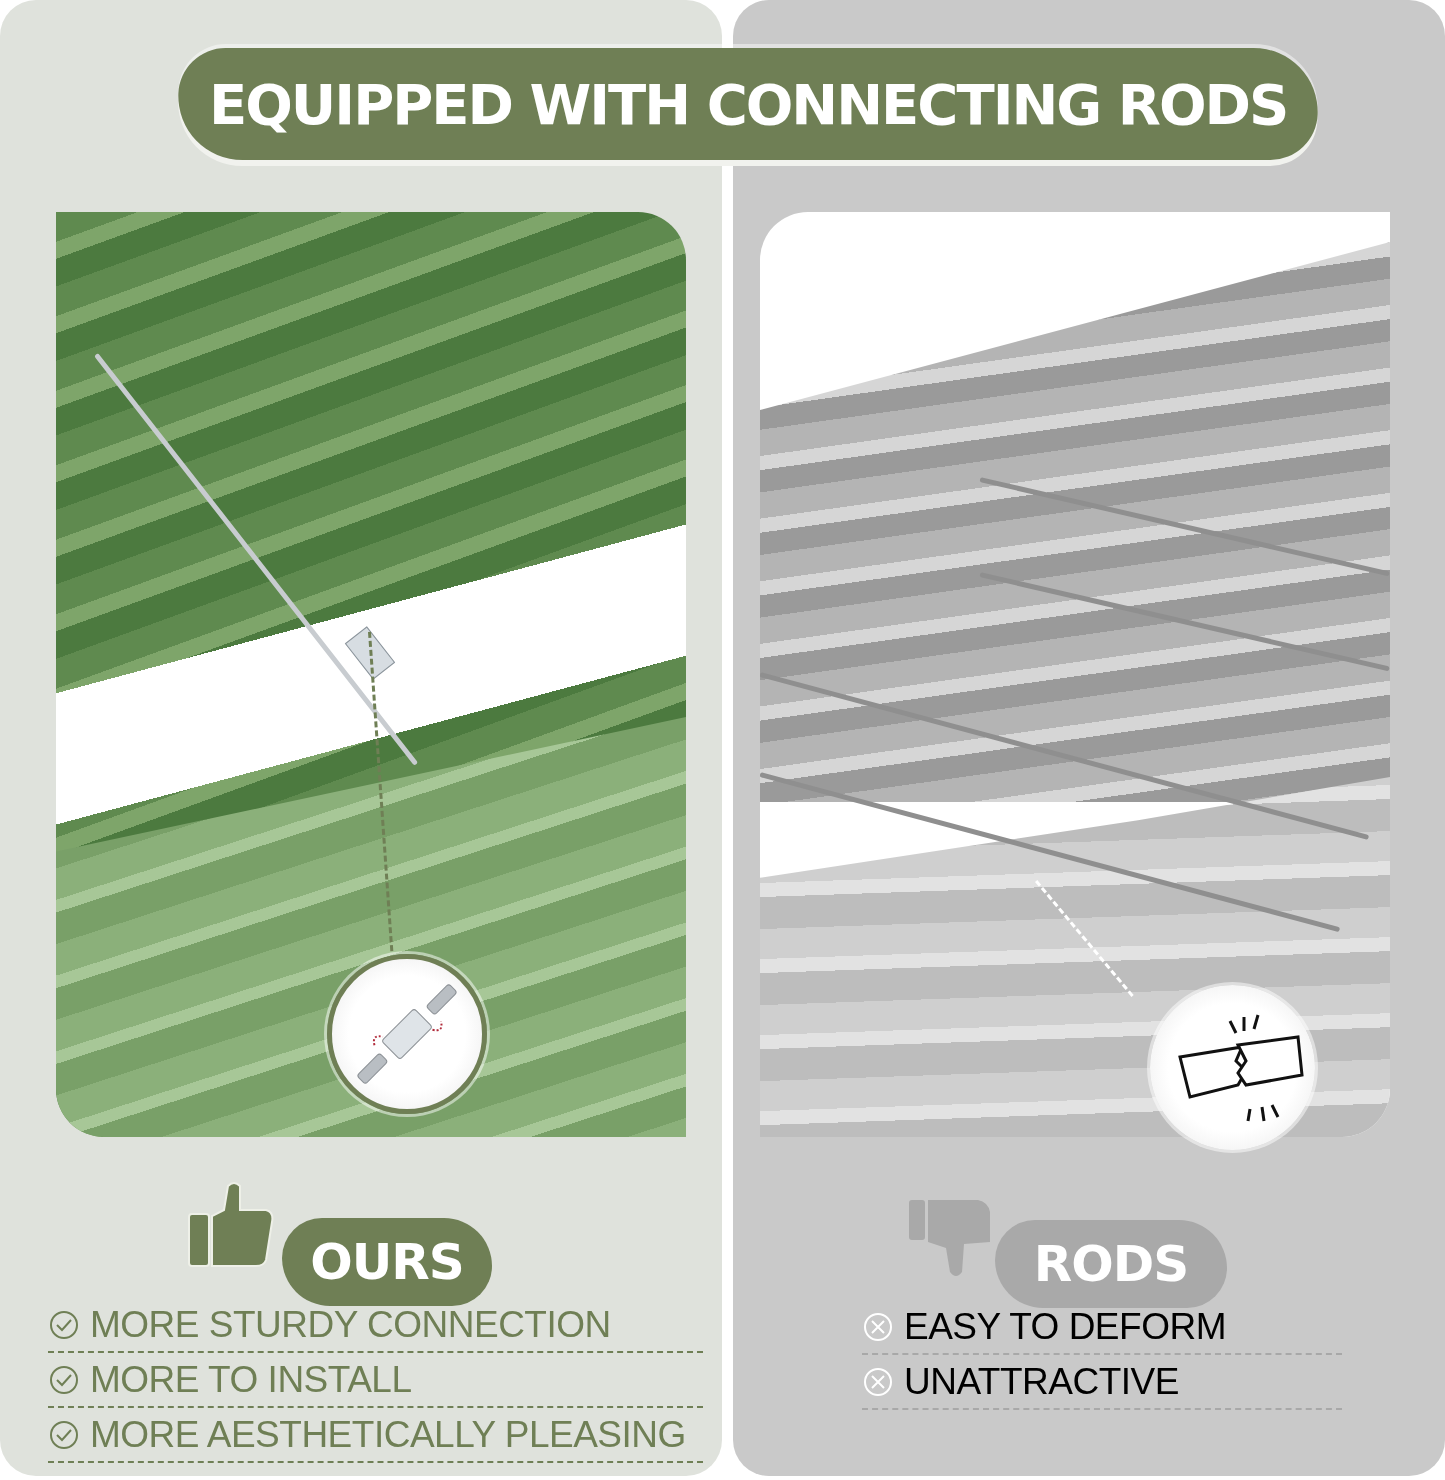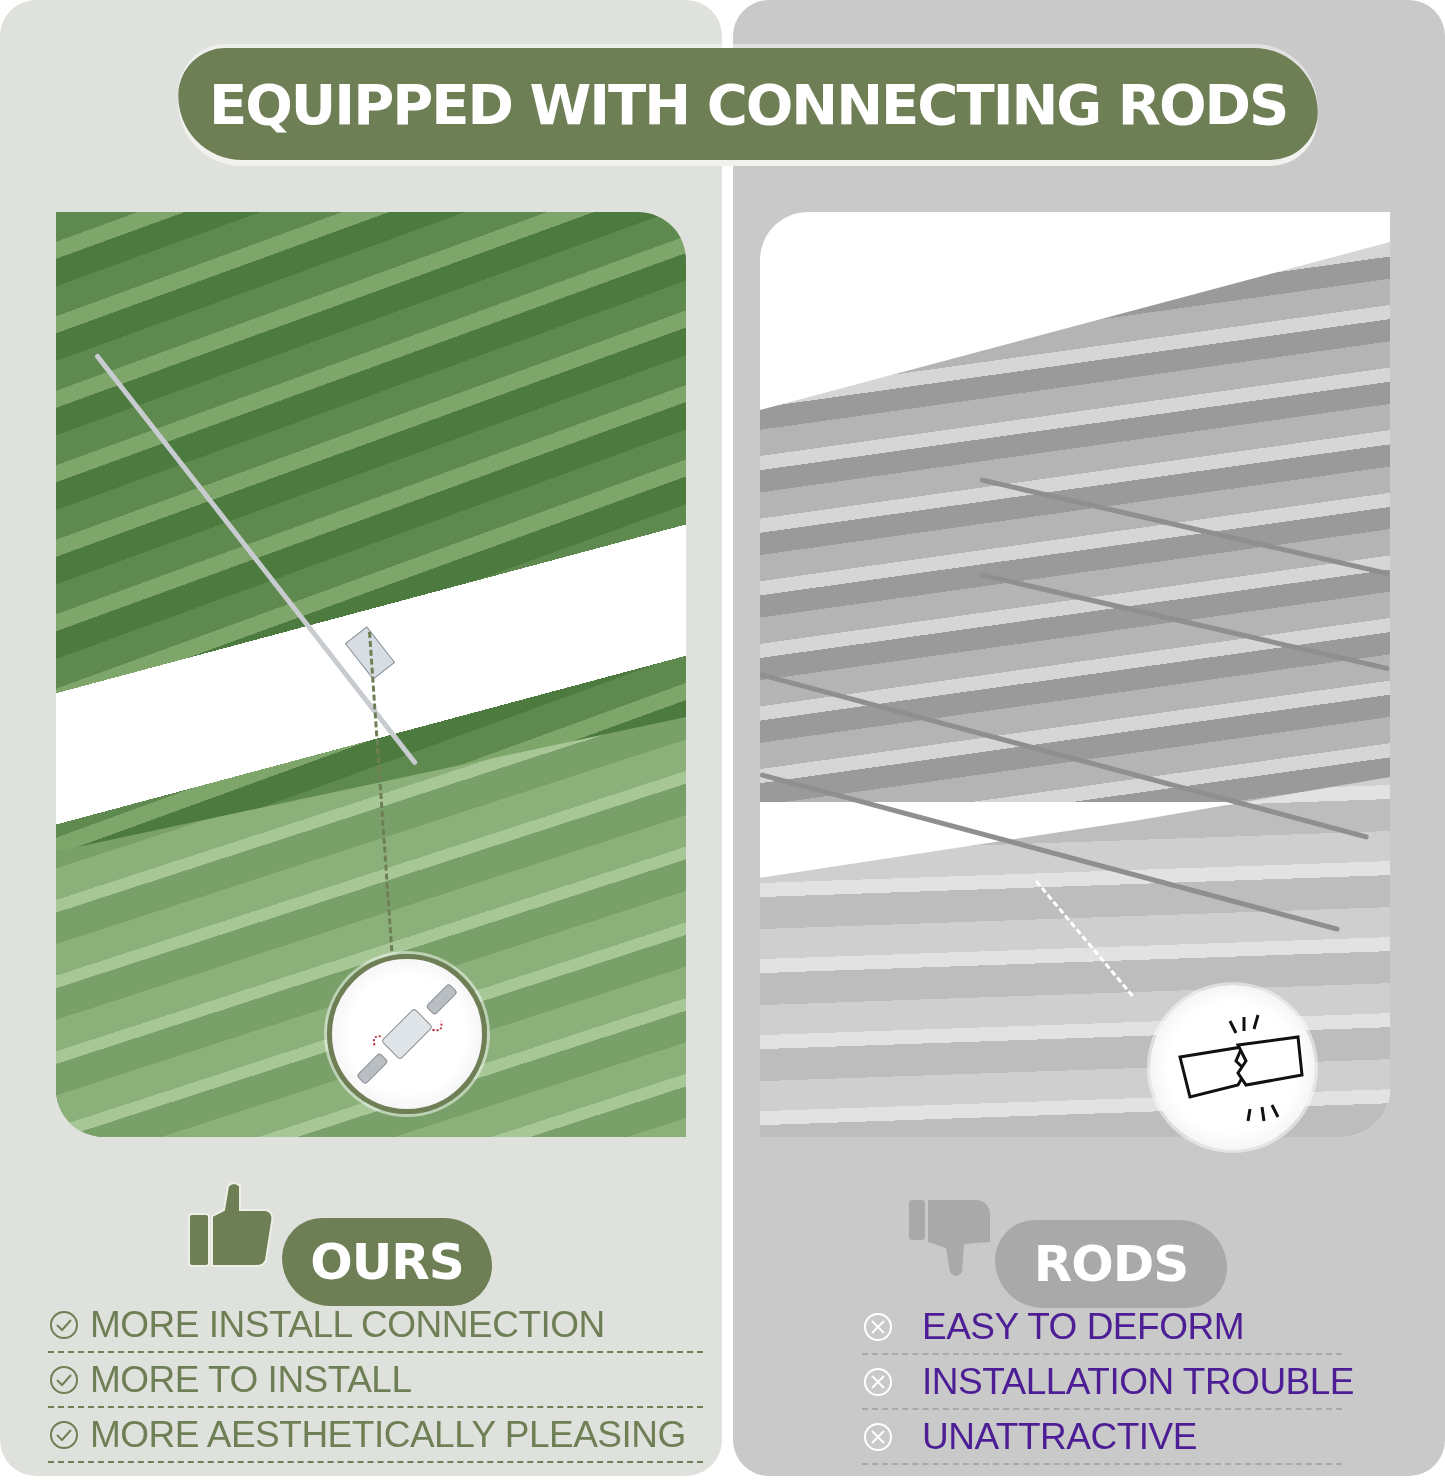--- a/index.html
+++ b/index.html
@@ -33,21 +33,21 @@
   .badge{position:absolute;height:88px;border-radius:40px 48px 40px 48px;display:flex;align-items:center;justify-content:center;margin-top:40px;}
   .badge-ours{left:282px;top:1178px;width:210px;background:#6f7f55;}
   .badge-other{left:995px;top:1180px;width:232px;background:#a9a9a9;}
   .badge-text{color:#fff;font-weight:bold;font-size:50px;letter-spacing:-1px;font-family:"DejaVu Sans",sans-serif;}
   .thumb{position:absolute;}
   .features{position:absolute;}
   .feat-left{left:48px;top:1298px;width:655px;}
   .feat-right{left:862px;top:1300px;width:480px;}
   .feat-row{display:flex;align-items:center;height:55px;border-bottom:2px dashed;box-sizing:border-box;}
   .feat-left .feat-row{border-color:#6f7f55;color:#6f7f55;}
-  .feat-right .feat-row{border-color:#a8a8a8;color:#4c1d95;gap:18px;}
+  .feat-right .feat-row{border-color:#a8a8a8;color:#000000;}
   .feat-icon{width:32px;height:32px;margin-right:10px;flex:none;}
   .feat-text{font-family:"Liberation Sans",sans-serif;font-size:37px;letter-spacing:-0.5px;line-height:1;white-space:nowrap;}
 </style>
 </head>
 <body>
 
 <div class="panel panel-left"></div>
 <div class="panel panel-right"></div>
 
 <div class="title-banner">
@@ -111,21 +111,21 @@
 <div class="badge badge-other">
   <span class="badge-text">RODS</span>
 </div>
 
 <div class="features feat-left">
   <div class="feat-row">
     <svg class="feat-icon" viewBox="0 0 32 32">
         <circle cx="16" cy="16" r="13" fill="none" stroke="#6f7f55" stroke-width="2"></circle>
         <path d="M9 16 l5 5 l9 -10" fill="none" stroke="#6f7f55" stroke-width="2"></path>
       </svg>
-    <span class="feat-text">MORE INSTALL CONNECTION</span>
+    <span class="feat-text">MORE STURDY CONNECTION</span>
   </div>
   <div class="feat-row">
     <svg class="feat-icon" viewBox="0 0 32 32">
         <circle cx="16" cy="16" r="13" fill="none" stroke="#6f7f55" stroke-width="2"></circle>
         <path d="M9 16 l5 5 l9 -10" fill="none" stroke="#6f7f55" stroke-width="2"></path>
       </svg>
     <span class="feat-text">MORE TO INSTALL</span>
   </div>
   <div class="feat-row">
     <svg class="feat-icon" viewBox="0 0 32 32">
@@ -142,22 +142,15 @@
         <circle cx="16" cy="16" r="13" fill="none" stroke="#ffffff" stroke-width="2"></circle>
         <path d="M10 10 L22 22 M22 10 L10 22" stroke="#ffffff" stroke-width="2"></path>
       </svg>
     <span class="feat-text">EASY TO DEFORM</span>
   </div>
   <div class="feat-row">
     <svg class="feat-icon" viewBox="0 0 32 32">
         <circle cx="16" cy="16" r="13" fill="none" stroke="#ffffff" stroke-width="2"></circle>
         <path d="M10 10 L22 22 M22 10 L10 22" stroke="#ffffff" stroke-width="2"></path>
       </svg>
-    <span class="feat-text">INSTALLATION TROUBLE</span>
-  </div>
-  <div class="feat-row">
-    <svg class="feat-icon" viewBox="0 0 32 32">
-        <circle cx="16" cy="16" r="13" fill="none" stroke="#ffffff" stroke-width="2"></circle>
-        <path d="M10 10 L22 22 M22 10 L10 22" stroke="#ffffff" stroke-width="2"></path>
-      </svg>
     <span class="feat-text">UNATTRACTIVE</span>
   </div>
 </div>
 
 </body></html>

